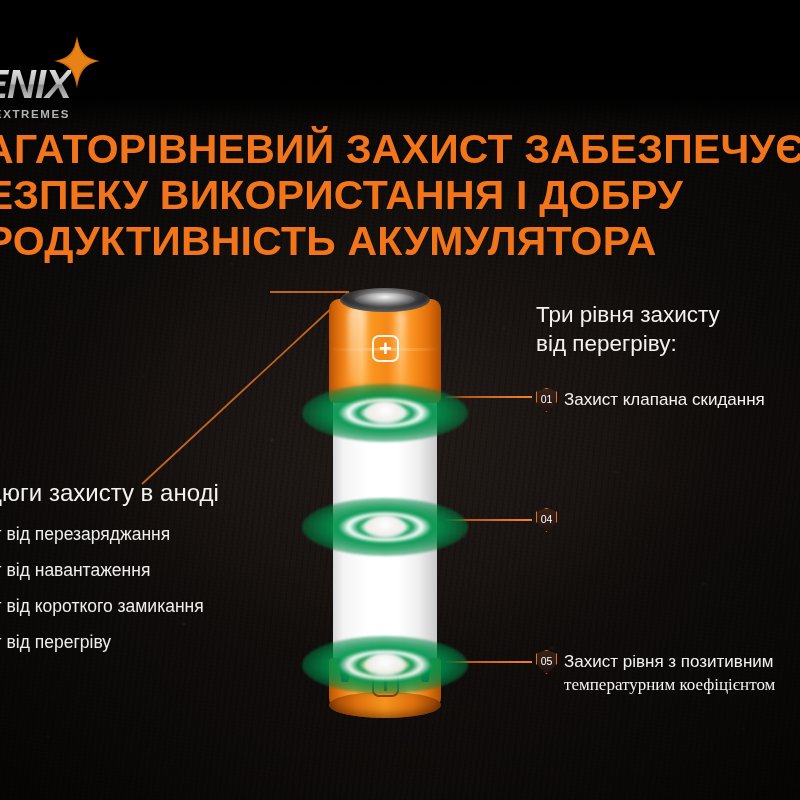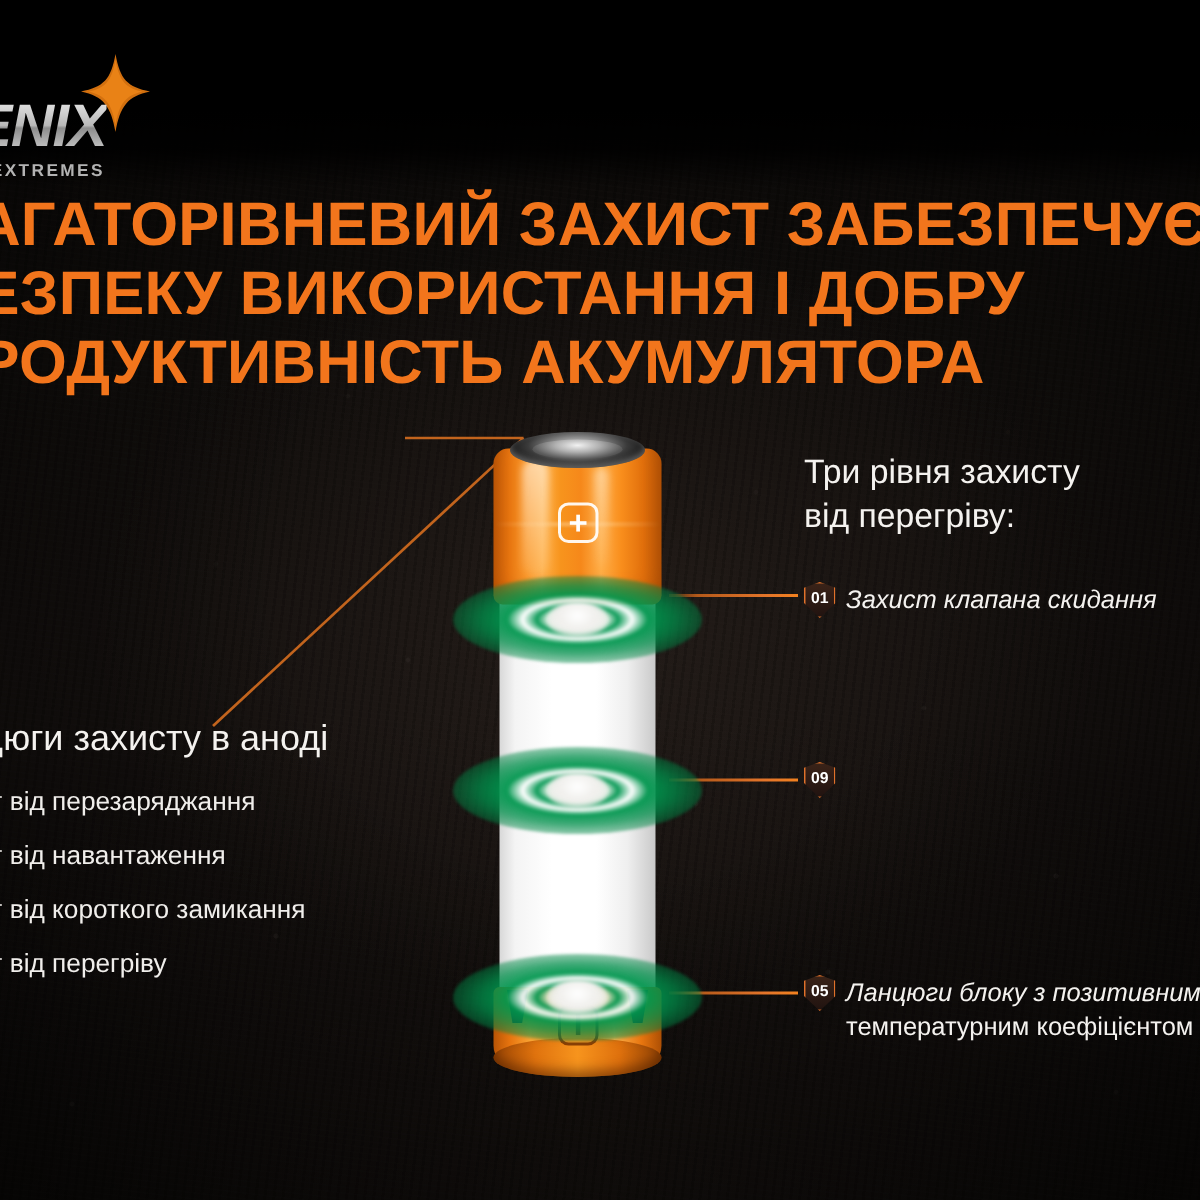--- a/index.html
+++ b/index.html
@@ -179,39 +179,39 @@
   }
   .lead-diag { position:absolute; left:140px; top:290px; width:210px; height:196px; }
 
   
   .rt-title {
     position:absolute; left:536px; top:300px; width:300px;
     color:#f4f2ef; font-size:22.5px; line-height:29px; font-weight:500;
     white-space:nowrap;
   }
   .rt-item { position:absolute; left:536px; color:#f4f2ef; font-size:17px; line-height:22px; white-space:nowrap; }
-  .rt-item .txt { display:inline-block; vertical-align:middle;font-style:italic; }
-  .rt-item .l2 { display:block; padding-left:28px; }
+  .rt-item .txt { display:inline-block; vertical-align:middle; }
+  .rt-item .l2 { display:block; padding-left:28px;font-family:Liberation Serif, serif; }
   .rt1 { top:388px; }
   .rt2 { top:508px; }
   .rt3 { top:650px; }
 
   .badge {
     display:inline-block; vertical-align:middle;
     width:21px; height:24px; margin-right:7px; position:relative;
   }
   .badge .shp {
     position:absolute; inset:0;
     background:linear-gradient(180deg,#3a2318,#211310);
     border:1.6px solid #e0712a;
     clip-path:polygon(50% 0,100% 16%,100% 58%,50% 100%,0 58%,0 16%);
   }
   .badge .num {
     position:absolute; inset:0; display:flex; align-items:center; justify-content:center;
-    color:#fff; font-size:10.5px; font-weight:bold; padding-bottom:3px;
+    color:#fff; font-size:10.5px; font-weight:normal; padding-bottom:3px;
   }
 
   
   .lf-title {
     position:absolute; left:-54px; top:478px; width:420px;
     color:#f4f2ef; font-size:24px; line-height:30px; font-weight:500; white-space:nowrap;
   }
   .lf-item {
     position:absolute; left:-54px; width:420px;
     color:#f0eeeb; font-size:17.5px; line-height:23px; white-space:nowrap;
@@ -296,29 +296,29 @@
 <div class="rt-item rt1">
   <span class="badge">
     <span class="shp"></span>
     <span class="num">01</span>
   </span><span class="txt">Захист клапана скидання</span>
 </div>
 
 <div class="rt-item rt2">
   <span class="badge">
     <span class="shp"></span>
-    <span class="num">09</span>
+    <span class="num">04</span>
   </span>
 </div>
 
 <div class="rt-item rt3">
   <span class="badge">
     <span class="shp"></span>
     <span class="num">05</span>
-  </span><span class="txt">Ланцюги блоку з позитивним</span>
+  </span><span class="txt">Захист рівня з позитивним</span>
   <span class="l2">температурним коефіцієнтом</span>
 </div>
 
 <div class="lf-title">Ланцюги захисту в аноді</div>
 <div class="lf-item lf1">Захист від перезаряджання</div>
 <div class="lf-item lf2">Захист від навантаження</div>
 <div class="lf-item lf3">Захист від короткого замикання</div>
 <div class="lf-item lf4">Захист від перегріву</div>
 
 </body></html>

